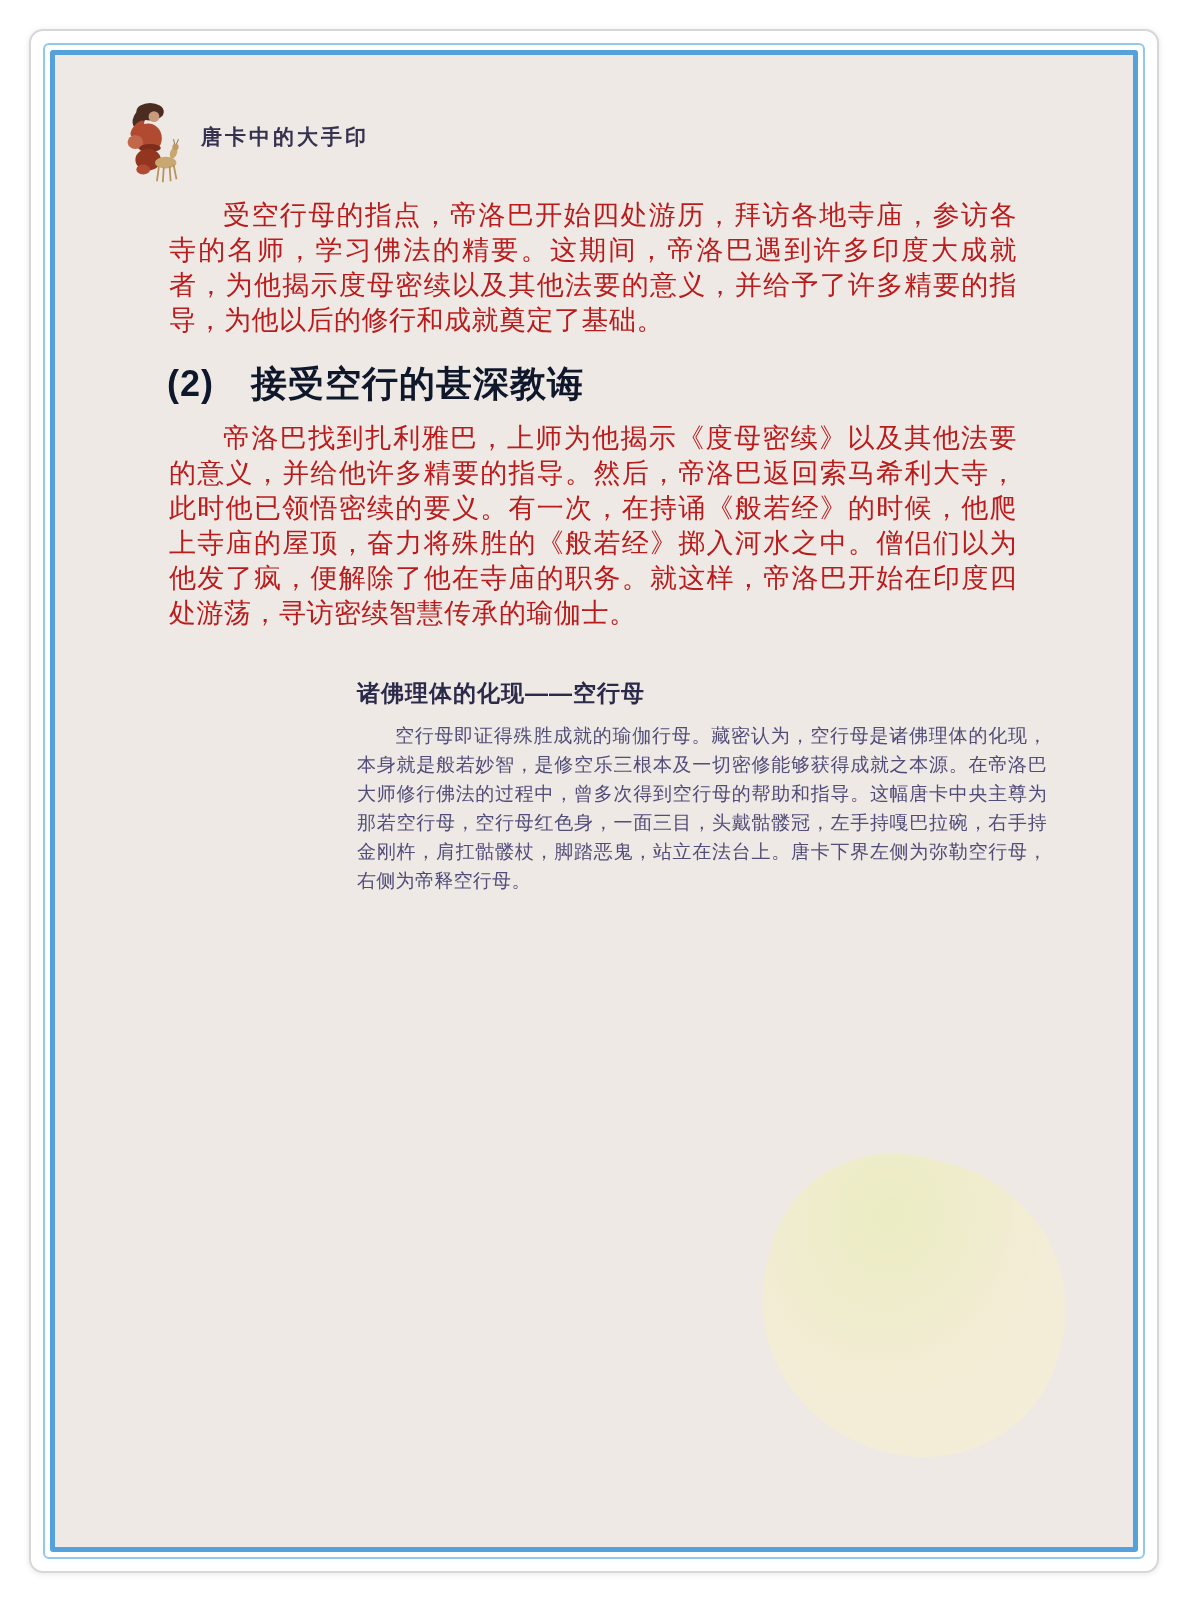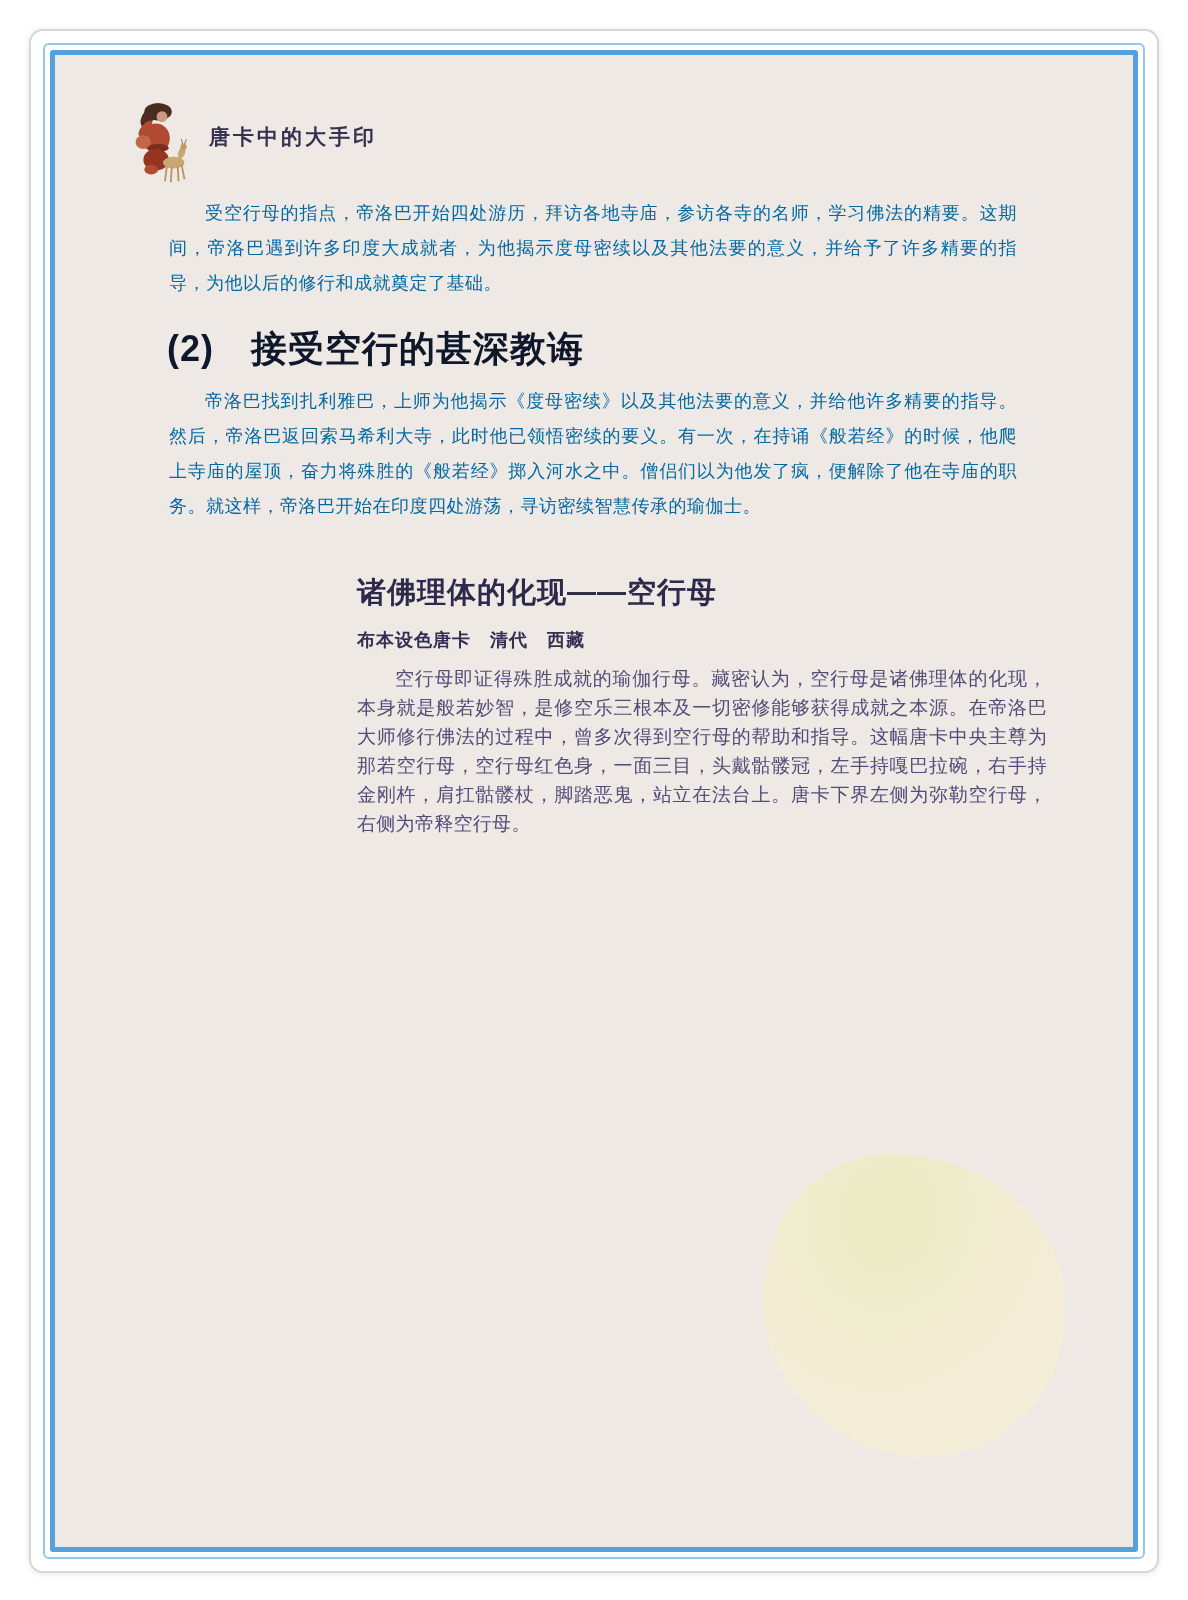--- a/index.html
+++ b/index.html
@@ -29,52 +29,52 @@
   .blob {
     position:absolute; left:706px; top:1104px; width:305px; height:295px;
     background:radial-gradient(ellipse at 35% 22%, #eaedba 0%, #f4edd2 55%, #f5efd8 100%);
     border-radius:42% 50% 46% 52%;
     transform:rotate(14deg);
     opacity:.8; z-index:0;
   }
 
   
   .logo-row {
-    position:absolute; left:74px; top:44px; z-index:2;
+    position:absolute; left:66px; top:44px; z-index:2;
     display:flex; align-items:flex-start; gap:16px;text-align:center;
   }
   .logo-mark { width:64px; height:94px; }
   .brand-label {
     margin-top:24px; font-family:"Liberation Sans","DejaVu Sans",sans-serif;
     font-size:21px; font-weight:bold; color:#35314e; letter-spacing:3px;
   }
 
   
   .text-col {
     position:absolute; left:114px; top:142px; width:848px; z-index:1;
   }
   .para {
-    font-size:18px; line-height:35px; text-align:justify; text-indent:2em;
-    color:#0369a1; letter-spacing:0.5px;font-family:Liberation Mono, monospace;
+    font-size:27px; line-height:35px; text-align:justify; text-indent:2em;
+    color:#b91c1c; letter-spacing:0.5px;
   }
   .section-heading {
     margin:25px 0 14px -2px;
     font-family:"Liberation Sans","DejaVu Sans",sans-serif;
     font-size:36px; line-height:44px; font-weight:900;
     color:#0f172a; letter-spacing:1px;
   }
 
   
   .caption {
     position:relative; z-index:2;
     margin:48px 0 0 188px; width:690px;
   }
   .caption-title {
     font-family:"Liberation Sans","DejaVu Sans",sans-serif;
-    font-size:29px; font-weight:bold; color:#2c2a4a; letter-spacing:1px;
+    font-size:23px; font-weight:bold; color:#2c2a4a; letter-spacing:1px;
   }
   .caption-meta {
     margin-top:15px;
     font-family:"Liberation Sans","DejaVu Sans",sans-serif;
     font-size:18px; font-weight:bold; color:#332f52; letter-spacing:1px;
   }
   .caption-body {
     margin-top:12px;
     font-size:19px; line-height:29px; text-align:justify; text-indent:2em;
     color:#524c78; letter-spacing:0.3px;
@@ -122,21 +122,20 @@
 
           <div class="text-col">
             <p class="para">受空行母的指点，帝洛巴开始四处游历，拜访各地寺庙，参访各寺的名师，学习佛法的精要。这期间，帝洛巴遇到许多印度大成就者，为他揭示度母密续以及其他法要的意义，并给予了许多精要的指导，为他以后的修行和成就奠定了基础。</p>
 
             <h2 class="section-heading">(2)　接受空行的甚深教诲</h2>
 
             <p class="para">帝洛巴找到扎利雅巴，上师为他揭示《度母密续》以及其他法要的意义，并给他许多精要的指导。然后，帝洛巴返回索马希利大寺，此时他已领悟密续的要义。有一次，在持诵《般若经》的时候，他爬上寺庙的屋顶，奋力将殊胜的《般若经》掷入河水之中。僧侣们以为他发了疯，便解除了他在寺庙的职务。就这样，帝洛巴开始在印度四处游荡，寻访密续智慧传承的瑜伽士。</p>
 
             <div class="caption">
               <div class="caption-title">诸佛理体的化现——空行母</div>
-              <div class="caption-meta">布本设色唐卡　清代　西藏</div>
               <p class="caption-body">空行母即证得殊胜成就的瑜伽行母。藏密认为，空行母是诸佛理体的化现，本身就是般若妙智，是修空乐三根本及一切密修能够获得成就之本源。在帝洛巴大师修行佛法的过程中，曾多次得到空行母的帮助和指导。这幅唐卡中央主尊为那若空行母，空行母红色身，一面三目，头戴骷髅冠，左手持嘎巴拉碗，右手持金刚杵，肩扛骷髅杖，脚踏恶鬼，站立在法台上。唐卡下界左侧为弥勒空行母，右侧为帝释空行母。</p>
             </div>
           </div>
 
         </div>
       </div>
     </div>
   </div>
 </div>
 

